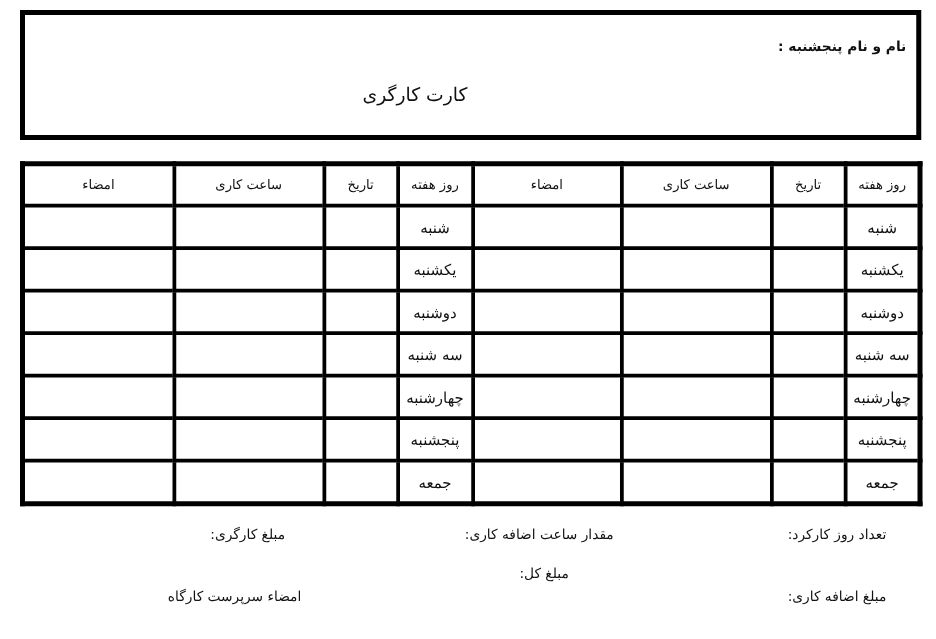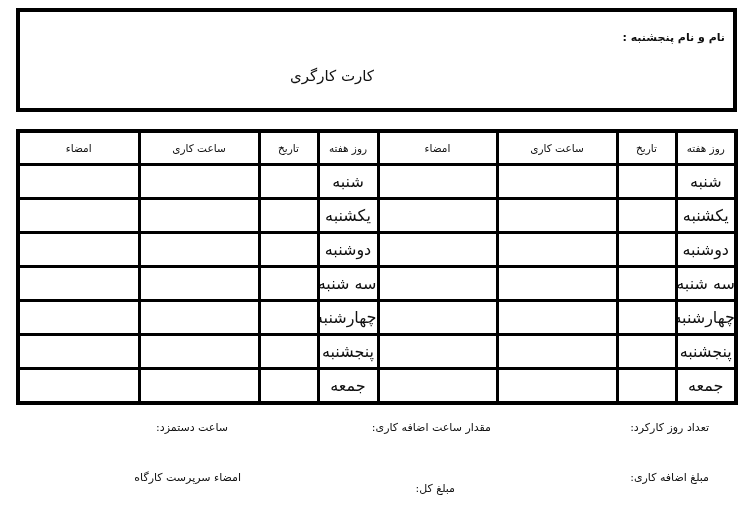--- a/index.html
+++ b/index.html
@@ -73,21 +73,21 @@
       padding: 0;
       height: 31px;
       white-space: nowrap;
       overflow: hidden;
     }
     table.attendance th {
       height: 30px;
       font-size: 10.5px;
     }
     table.attendance td.day {
-      font-size: 16px;
+      font-size: 12px;
     }
     .footer-item {
       position: absolute;
       font-size: 11px;
       direction: rtl;
       white-space: nowrap;
     }
   </style>
 </head>
 <body>
@@ -189,16 +189,16 @@
       <td class="day">جمعه</td>
       <td></td>
       <td></td>
       <td></td>
     </tr>
   </tbody>
 </table>
 
 <span class="footer-item" style="right:40px; top:421px;">تعداد روز کارکرد:</span>
 <span class="footer-item" style="right:258px; top:421px;">مقدار ساعت اضافه کاری:</span>
-<span class="footer-item" style="right:521px; top:421px;">ساعت دستمزد:</span>
+<span class="footer-item" style="right:521px; top:421px;">مبلغ کارگری:</span>
 <span class="footer-item" style="right:40px; top:471px;">مبلغ اضافه کاری:</span>
-<span class="footer-item" style="right:294px; top:482px;">مبلغ کل:</span>
+<span class="footer-item" style="right:294px; top:452px;">مبلغ کل:</span>
 <span class="footer-item" style="right:508px; top:471px;">امضاء سرپرست کارگاه</span>
 
 </body></html>

